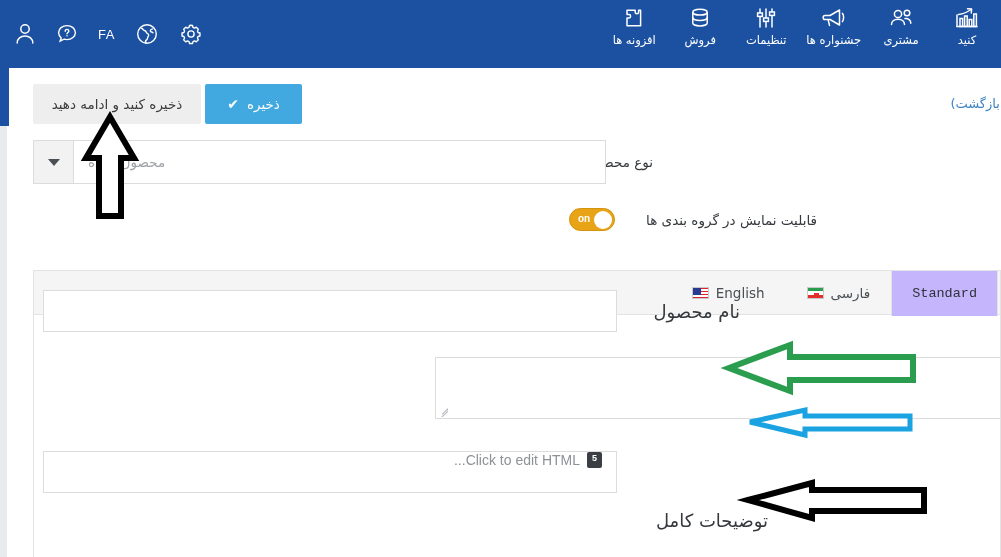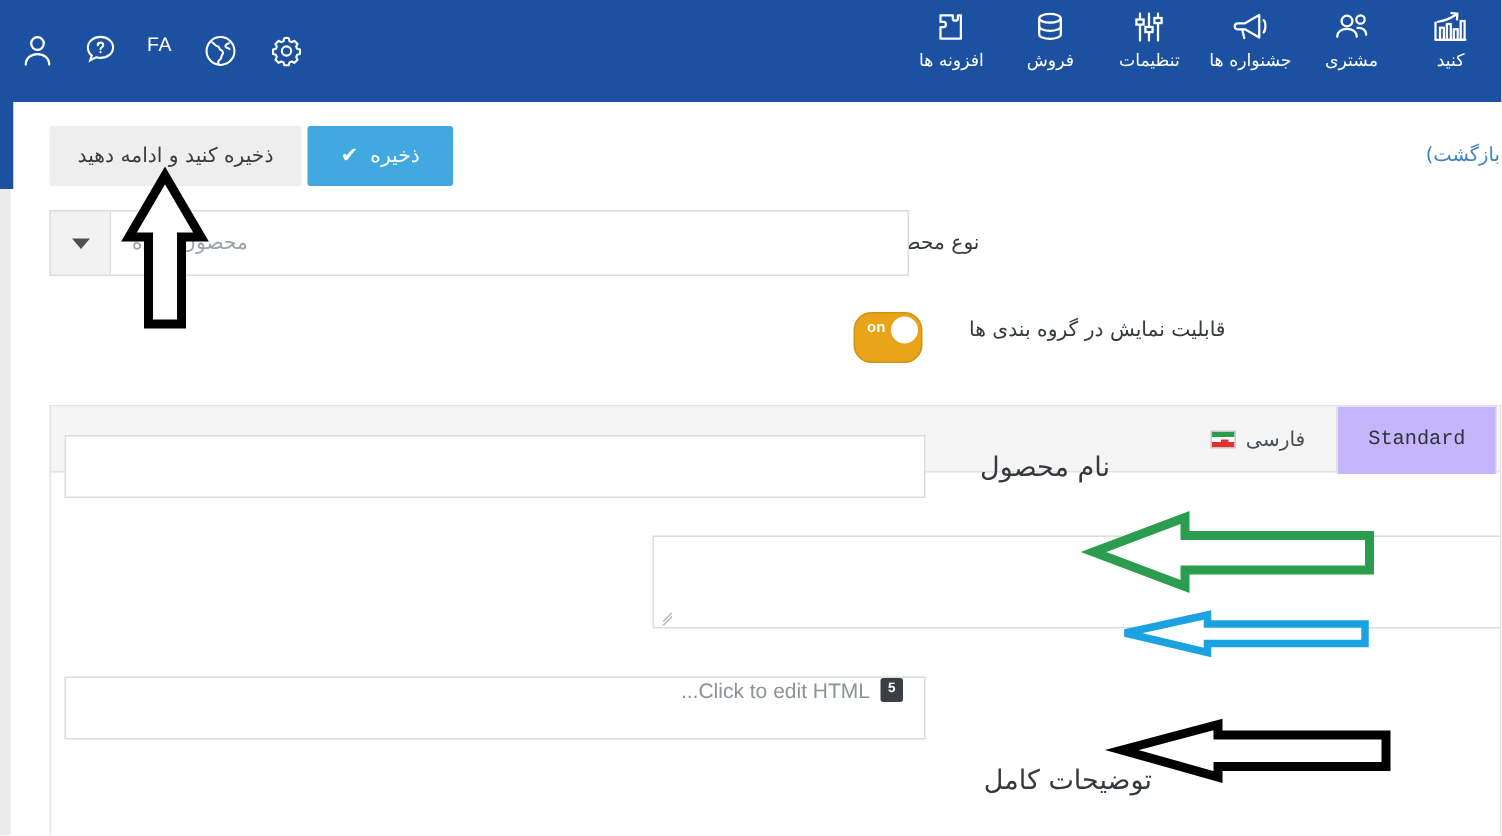--- a/index.html
+++ b/index.html
@@ -14,21 +14,21 @@
 
   
   .topbar {
     position: absolute; top: 0; left: 0;
     width: 1001px; height: 68px;
     background: #1b51a0;
     display: flex; align-items: flex-start; justify-content: space-between;
     direction: ltr;
   }
   .topbar-left {
-    display: flex; align-items: flex-start; gap: 20px;
+    display: flex; align-items: center; gap: 20px;
     padding: 22px 0 0 14px;
   }
   .topbar-right {
     display: flex; align-items: flex-start; gap: 14px;
     padding: 6px 8px 0 0;
     direction: rtl;
   }
   .ic { color: #ffffff; display: inline-flex; align-items: center; justify-content: center; }
   .ic svg { display: block; }
   .fa-text {
@@ -122,21 +122,21 @@
     display: flex; align-items: center; justify-content: flex-end;
     padding: 0 14px; direction: rtl;
   }
   .select-value { color: #9ea3a8; font-size: 13.5px; }
 
   
   .row-toggle { top: 136px; height: 36px; }
   .lbl-toggle { position: absolute; right: 184px; top: 8px; margin-left: 28px; }
   .toggle {
     position: absolute; left: 560px; top: 4px;
-    width: 46px; height: 34px; border-radius: 12px;
+    width: 46px; height: 23px; border-radius: 12px;
     background: #e8a317; border: 1px solid #d2930f;
     display: flex; align-items: center; cursor: pointer;
   }
   .toggle .knob {
     position: absolute; right: 2px; top: 1.5px;
     width: 18px; height: 18px; border-radius: 50%;
     background: #ffffff;
   }
   .toggle .on-text {
     position: absolute; left: 8px; top: 4px;
@@ -380,20 +380,24 @@
     <div class="panel">
 
       <div class="tabbar">
         <div class="tab active">
           <span>Standard</span>
         </div>
         <div class="tab">
           <span>فارسی</span>
           <span class="flag flag-ir"></span>
         </div>
+        <div class="tab">
+          <span>English</span>
+          <span class="flag flag-us"></span>
+        </div>
       </div>
 
       <div class="panel-body">
 
         <div class="frow" style="top:0;height:74px;">
           <div class="flabel" style="right:260px; top:30px;">نام محصول</div>
           <div class="ctrl txtinput" style="left:9px; top:19px; width:574px;"></div>
         </div>
 
         <div class="frow" style="top:74px;height:86px;">

